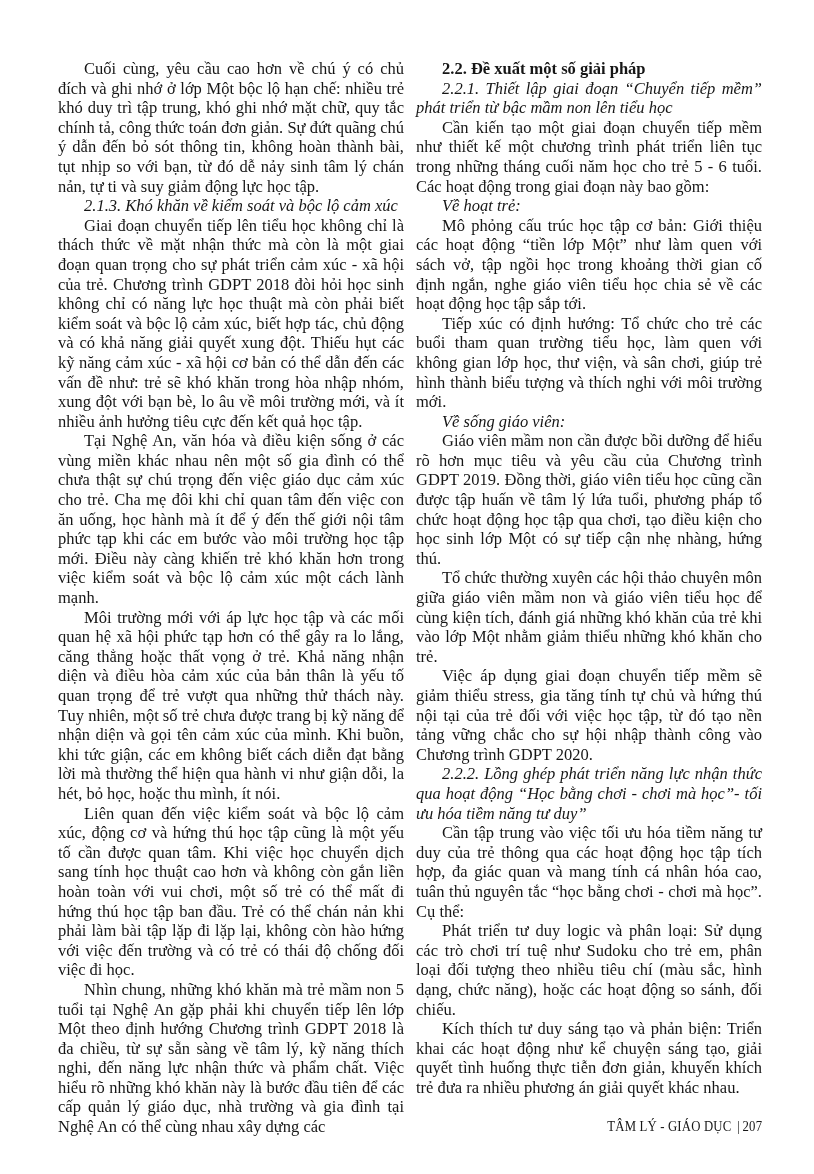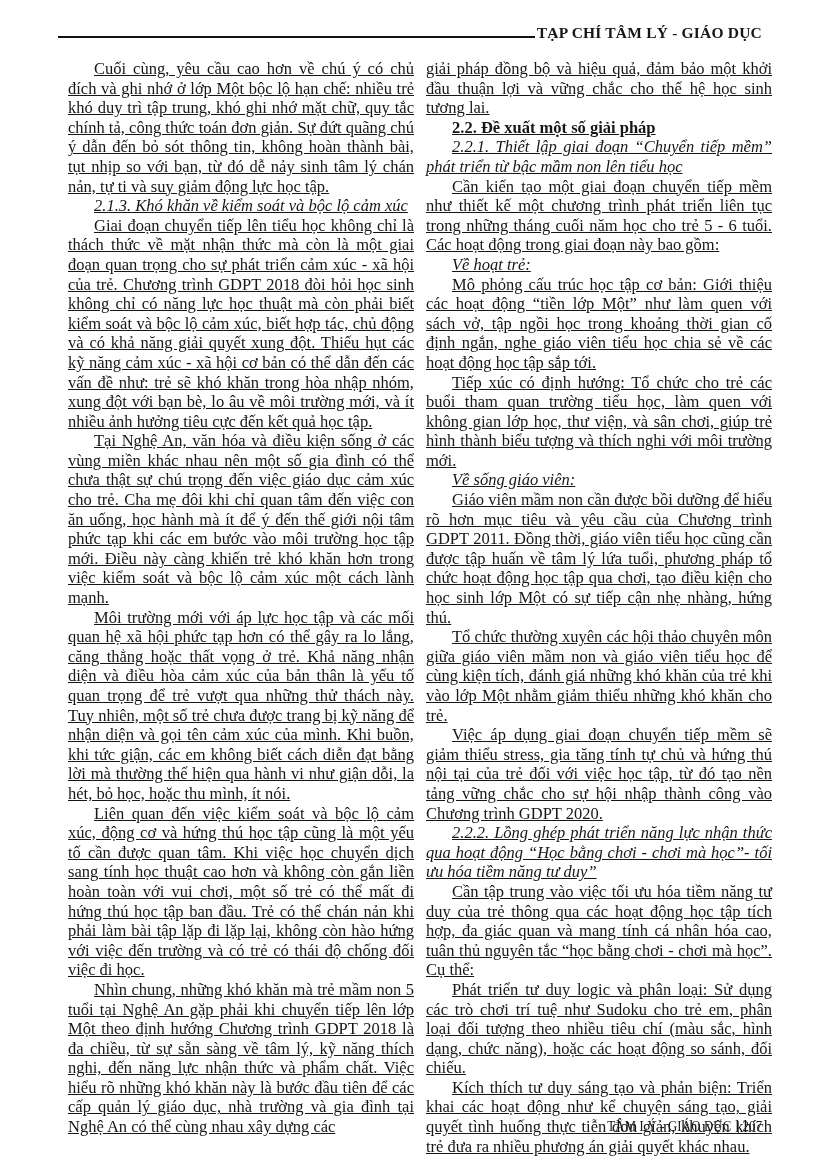--- a/index.html
+++ b/index.html
@@ -19,23 +19,23 @@
   .header-rule{
     flex:1;height:2px;background:#111;
     margin-bottom:4px;margin-right:2px;
   }
   .journal-title{
     font-size:15.5px;font-weight:bold;
     letter-spacing:.2px;white-space:nowrap;
   }
   .columns{
     position:absolute;
-    top:59px;left:68px;
+    top:59px;left:58px;
     width:704px;
-    display:flex;gap:12px;text-decoration:underline;
+    display:flex;gap:12px;
   }
   .col{
     width:346px;
     font-size:16.5px;line-height:19.6px;
     text-align:justify;
   }
   .col p{margin:0;text-indent:26px;}
   .col p.noindent{text-indent:0;}
   .h-bold{font-weight:bold;}
   .h-italic{font-style:italic;}
@@ -48,47 +48,42 @@
     transform-origin:100% 50%;
     letter-spacing:.2px;
   }
   .footer .sep{padding:0 3px 0 7px;}
 </style>
 </head>
 <body>
 
 <div class="page">
 
-  <div class="header">
-    <div class="header-rule"></div>
-    <div class="journal-title">TẠP CHÍ TÂM LÝ - GIÁO DỤC</div>
-  </div>
 
   <div class="columns">
 
     <div class="col">
       <p>Cuối cùng, yêu cầu cao hơn về chú ý có chủ đích và ghi nhớ ở lớp Một bộc lộ hạn chế: nhiều trẻ khó duy trì tập trung, khó ghi nhớ mặt chữ, quy tắc chính tả, công thức toán đơn giản. Sự đứt quãng chú ý dẫn đến bỏ sót thông tin, không hoàn thành bài, tụt nhịp so với bạn, từ đó dễ nảy sinh tâm lý chán nản, tự ti và suy giảm động lực học tập.</p>
       <p class="h-italic">2.1.3. Khó khăn về kiểm soát và bộc lộ cảm xúc</p>
       <p>Giai đoạn chuyển tiếp lên tiểu học không chỉ là thách thức về mặt nhận thức mà còn là một giai đoạn quan trọng cho sự phát triển cảm xúc - xã hội của trẻ. Chương trình GDPT 2018 đòi hỏi học sinh không chỉ có năng lực học thuật mà còn phải biết kiểm soát và bộc lộ cảm xúc, biết hợp tác, chủ động và có khả năng giải quyết xung đột. Thiếu hụt các kỹ năng cảm xúc - xã hội cơ bản có thể dẫn đến các vấn đề như: trẻ sẽ khó khăn trong hòa nhập nhóm, xung đột với bạn bè, lo âu về môi trường mới, và ít nhiều ảnh hưởng tiêu cực đến kết quả học tập.</p>
       <p>Tại Nghệ An, văn hóa và điều kiện sống ở các vùng miền khác nhau nên một số gia đình có thể chưa thật sự chú trọng đến việc giáo dục cảm xúc cho trẻ. Cha mẹ đôi khi chỉ quan tâm đến việc con ăn uống, học hành mà ít để ý đến thế giới nội tâm phức tạp khi các em bước vào môi trường học tập mới. Điều này càng khiến trẻ khó khăn hơn trong việc kiểm soát và bộc lộ cảm xúc một cách lành mạnh.</p>
       <p>Môi trường mới với áp lực học tập và các mối quan hệ xã hội phức tạp hơn có thể gây ra lo lắng, căng thẳng hoặc thất vọng ở trẻ. Khả năng nhận diện và điều hòa cảm xúc của bản thân là yếu tố quan trọng để trẻ vượt qua những thử thách này. Tuy nhiên, một số trẻ chưa được trang bị kỹ năng để nhận diện và gọi tên cảm xúc của mình. Khi buồn, khi tức giận, các em không biết cách diễn đạt bằng lời mà thường thể hiện qua hành vi như giận dỗi, la hét, bỏ học, hoặc thu mình, ít nói.</p>
       <p>Liên quan đến việc kiểm soát và bộc lộ cảm xúc, động cơ và hứng thú học tập cũng là một yếu tố cần được quan tâm. Khi việc học chuyển dịch sang tính học thuật cao hơn và không còn gắn liền hoàn toàn với vui chơi, một số trẻ có thể mất đi hứng thú học tập ban đầu. Trẻ có thể chán nản khi phải làm bài tập lặp đi lặp lại, không còn hào hứng với việc đến trường và có trẻ có thái độ chống đối việc đi học.</p>
       <p>Nhìn chung, những khó khăn mà trẻ mầm non 5 tuổi tại Nghệ An gặp phải khi chuyển tiếp lên lớp Một theo định hướng Chương trình GDPT 2018 là đa chiều, từ sự sẵn sàng về tâm lý, kỹ năng thích nghi, đến năng lực nhận thức và phẩm chất. Việc hiểu rõ những khó khăn này là bước đầu tiên để các cấp quản lý giáo dục, nhà trường và gia đình tại Nghệ An có thể cùng nhau xây dựng các</p>
     </div>
 
     <div class="col">
-      <p class="noindent">giải pháp đồng bộ và hiệu quả, đảm bảo một khởi đầu thuận lợi và vững chắc cho thế hệ học sinh tương lai.</p>
       <p class="h-bold">2.2. Đề xuất một số giải pháp</p>
       <p class="h-italic">2.2.1. Thiết lập giai đoạn “Chuyển tiếp mềm” phát triển từ bậc mầm non lên tiểu học</p>
       <p>Cần kiến tạo một giai đoạn chuyển tiếp mềm như thiết kế một chương trình phát triển liên tục trong những tháng cuối năm học cho trẻ 5 - 6 tuổi. Các hoạt động trong giai đoạn này bao gồm:</p>
       <p class="h-italic">Về hoạt trẻ:</p>
       <p>Mô phỏng cấu trúc học tập cơ bản: Giới thiệu các hoạt động “tiền lớp Một” như làm quen với sách vở, tập ngồi học trong khoảng thời gian cố định ngắn, nghe giáo viên tiểu học chia sẻ về các hoạt động học tập sắp tới.</p>
       <p>Tiếp xúc có định hướng: Tổ chức cho trẻ các buổi tham quan trường tiểu học, làm quen với không gian lớp học, thư viện, và sân chơi, giúp trẻ hình thành biểu tượng và thích nghi với môi trường mới.</p>
       <p class="h-italic">Về sống giáo viên:</p>
-      <p>Giáo viên mầm non cần được bồi dưỡng để hiểu rõ hơn mục tiêu và yêu cầu của Chương trình GDPT 2011. Đồng thời, giáo viên tiểu học cũng cần được tập huấn về tâm lý lứa tuổi, phương pháp tổ chức hoạt động học tập qua chơi, tạo điều kiện cho học sinh lớp Một có sự tiếp cận nhẹ nhàng, hứng thú.</p>
+      <p>Giáo viên mầm non cần được bồi dưỡng để hiểu rõ hơn mục tiêu và yêu cầu của Chương trình GDPT 2019. Đồng thời, giáo viên tiểu học cũng cần được tập huấn về tâm lý lứa tuổi, phương pháp tổ chức hoạt động học tập qua chơi, tạo điều kiện cho học sinh lớp Một có sự tiếp cận nhẹ nhàng, hứng thú.</p>
       <p>Tổ chức thường xuyên các hội thảo chuyên môn giữa giáo viên mầm non và giáo viên tiểu học để cùng kiện tích, đánh giá những khó khăn của trẻ khi vào lớp Một nhằm giảm thiểu những khó khăn cho trẻ.</p>
       <p>Việc áp dụng giai đoạn chuyển tiếp mềm sẽ giảm thiểu stress, gia tăng tính tự chủ và hứng thú nội tại của trẻ đối với việc học tập, từ đó tạo nền tảng vững chắc cho sự hội nhập thành công vào Chương trình GDPT 2020.</p>
       <p class="h-italic">2.2.2. Lồng ghép phát triển năng lực nhận thức qua hoạt động “Học bằng chơi - chơi mà học”- tối ưu hóa tiềm năng tư duy”</p>
       <p>Cần tập trung vào việc tối ưu hóa tiềm năng tư duy của trẻ thông qua các hoạt động học tập tích hợp, đa giác quan và mang tính cá nhân hóa cao, tuân thủ nguyên tắc “học bằng chơi - chơi mà học”. Cụ thể:</p>
       <p>Phát triển tư duy logic và phân loại: Sử dụng các trò chơi trí tuệ như Sudoku cho trẻ em, phân loại đối tượng theo nhiều tiêu chí (màu sắc, hình dạng, chức năng), hoặc các hoạt động so sánh, đối chiếu.</p>
       <p>Kích thích tư duy sáng tạo và phản biện: Triển khai các hoạt động như kể chuyện sáng tạo, giải quyết tình huống thực tiễn đơn giản, khuyến khích trẻ đưa ra nhiều phương án giải quyết khác nhau.</p>
     </div>
 
   </div>
 

